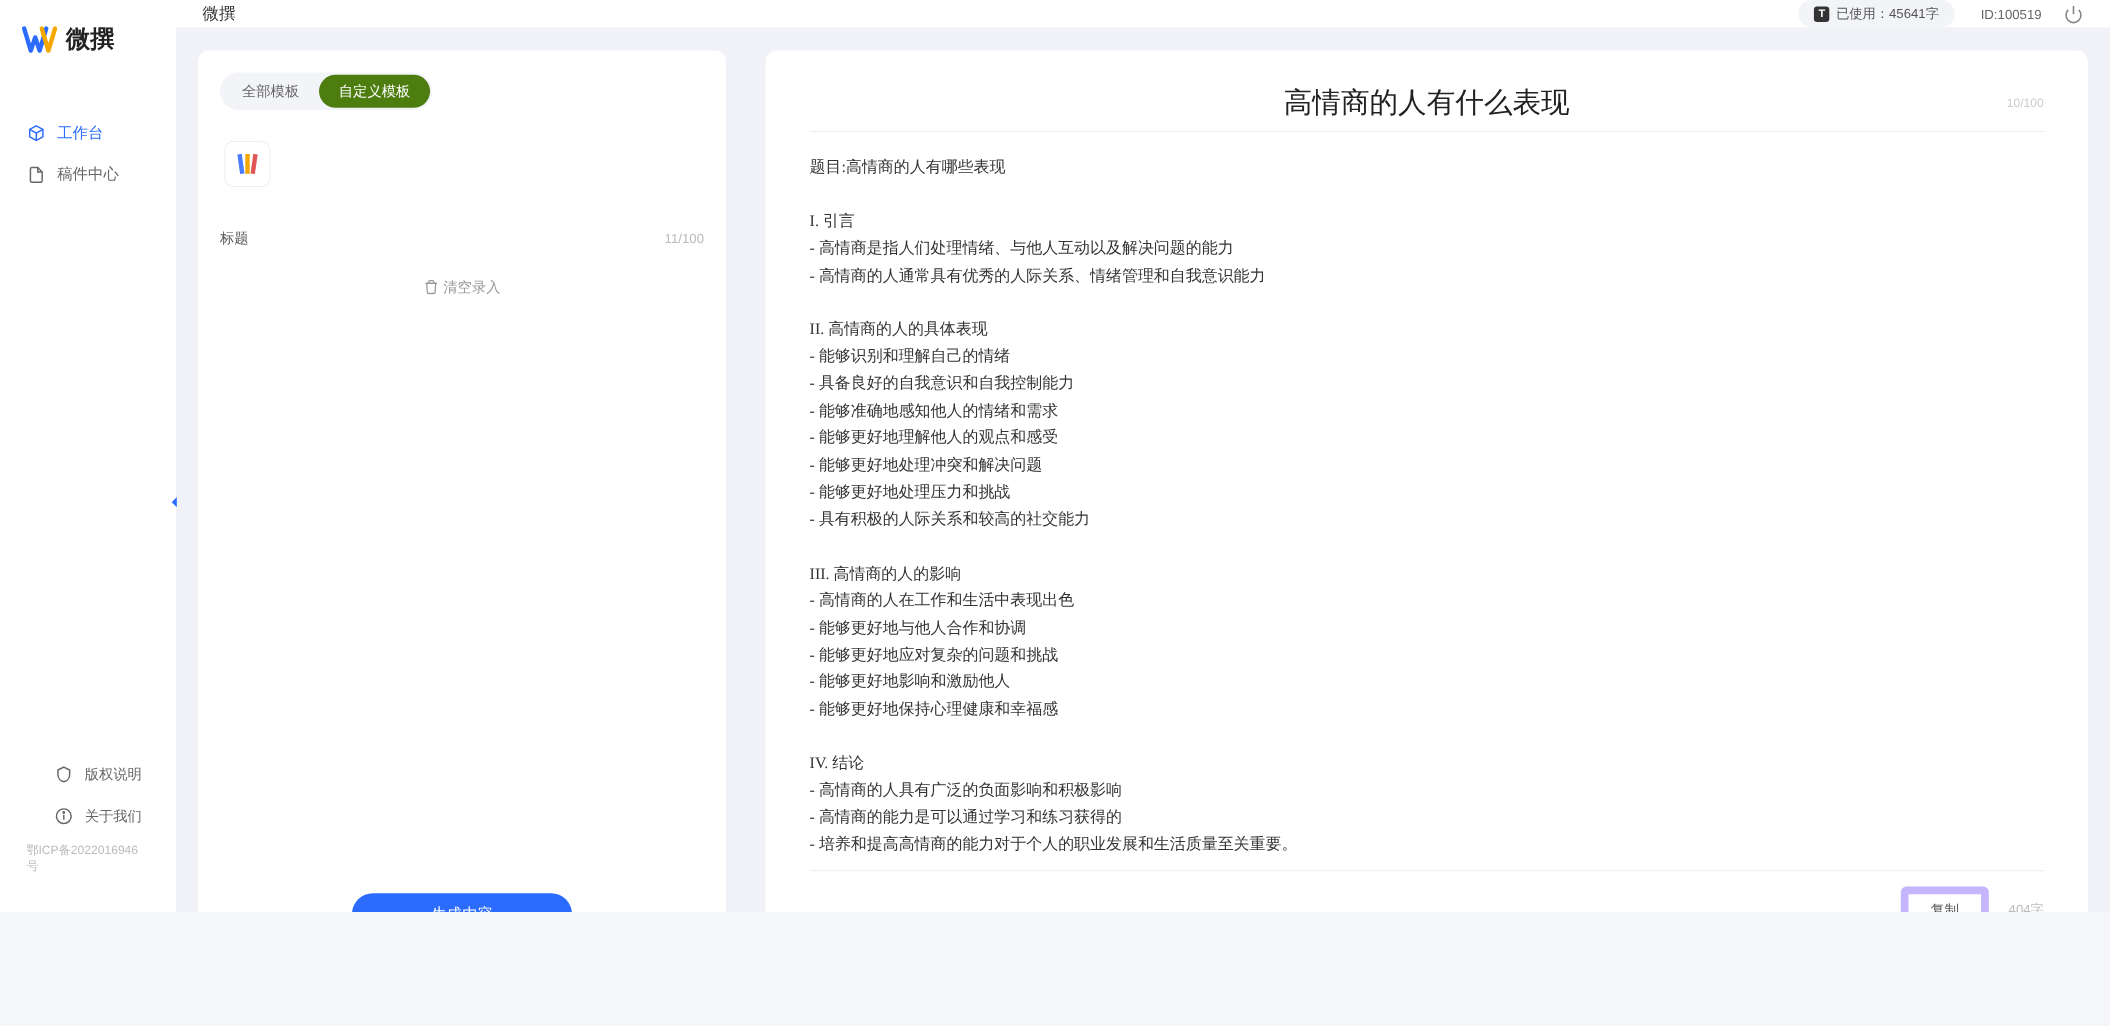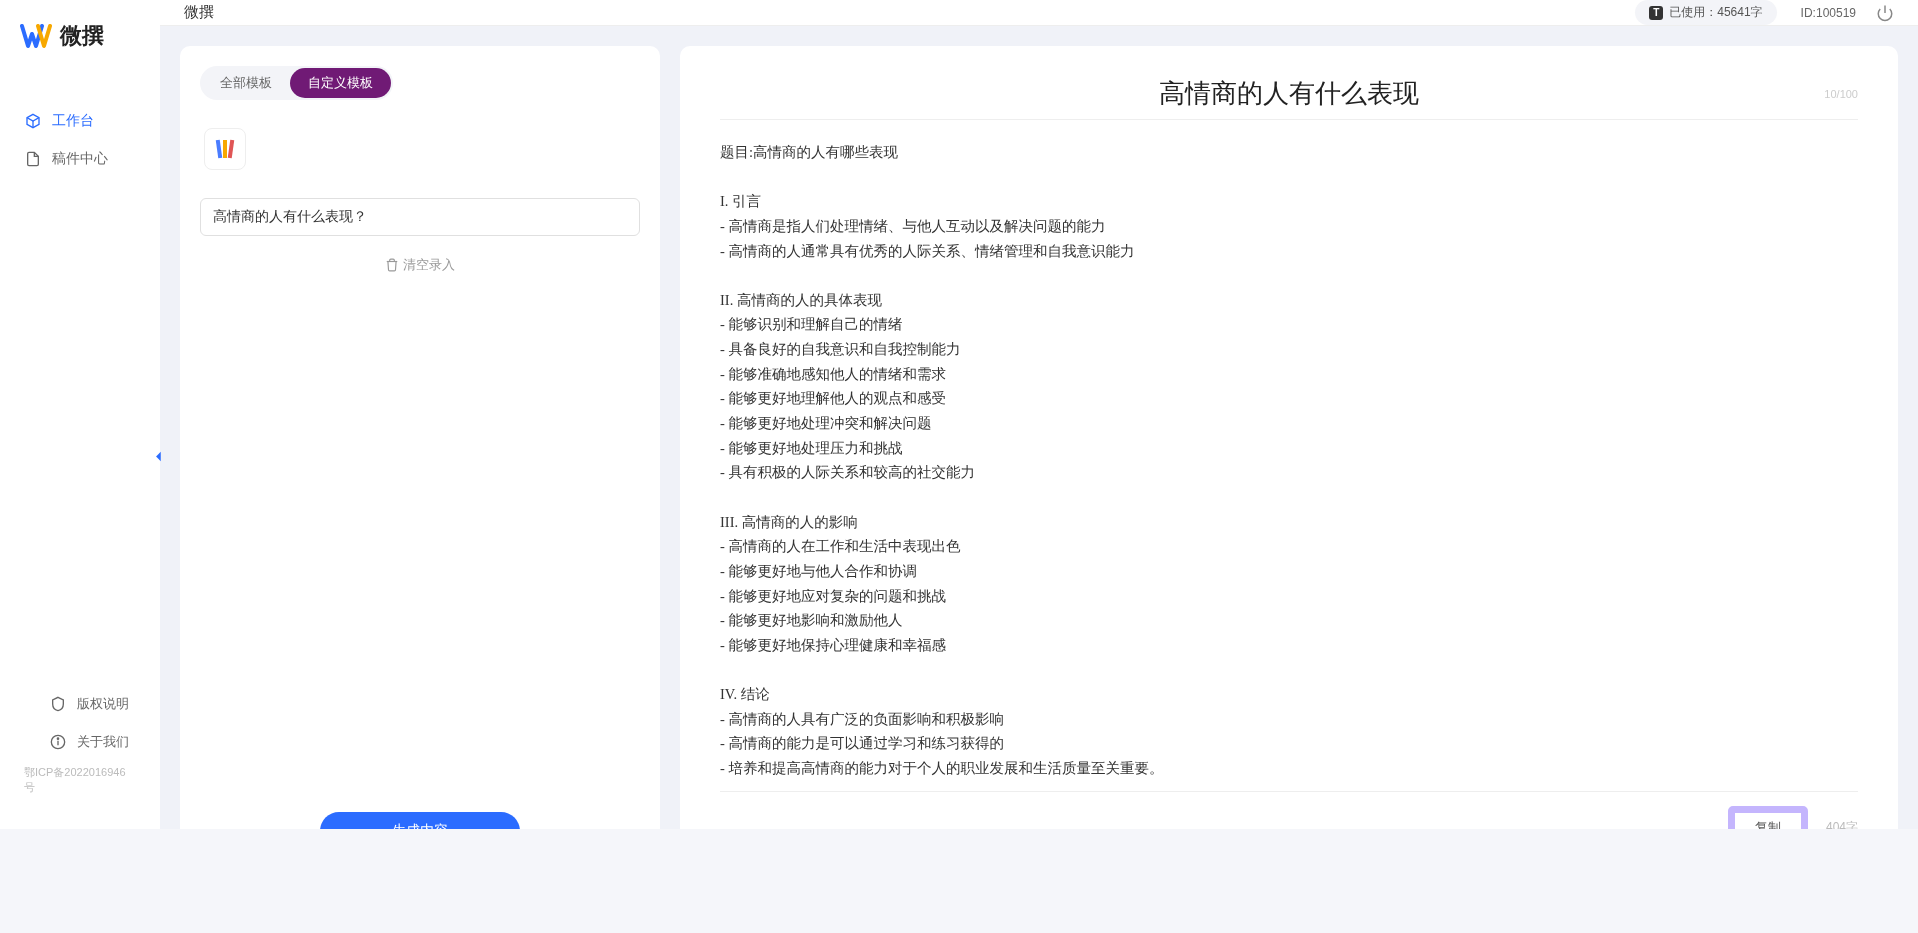--- a/index.html
+++ b/index.html
@@ -17,28 +17,28 @@
 .sidebar-bottom .nav-item { font-size: 13px; margin-left: 25px; }
 .icp { font-size: 11px; color: #bbb; padding: 4px 24px; }
 .main { flex: 1; display: flex; flex-direction: column; }
 .topbar { height: 48px; background: #fff; display: flex; align-items: center; padding: 0 24px; border-bottom: 1px solid #eee; }
 .topbar-title { font-size: 15px; color: #333; }
 .topbar-spacer { flex: 1; }
 .usage-badge { background: #f3f4f8; border-radius: 16px; padding: 4px 14px; display: flex; align-items: center; font-size: 12px; color: #555; margin-right: 24px; }
 .usage-badge .t-icon { width: 14px; height: 14px; background: #333; color: #fff; border-radius: 3px; display: inline-flex; align-items: center; justify-content: center; font-size: 10px; font-weight: bold; margin-right: 6px; }
 .user-id { font-size: 12px; color: #666; margin-right: 20px; text-align: center; }
 .power-icon { width: 18px; height: 18px; color: #888; cursor: pointer; }
-.content { flex: 1; display: flex; gap: 20px; padding: 20px; background: #f0f2f8; position: relative; }
+.content { flex: 1; display: flex; gap: 36px; padding: 20px; background: #f0f2f8; position: relative; }
 .collapse-handle { position: absolute; left: -8px; top: 50%; transform: translateY(-50%); cursor: pointer; color: #2b6cff; z-index: 10; }
 .panel { background: #fff; border-radius: 10px; display: flex; flex-direction: column; }
 .panel-left { width: 480px; padding: 20px; }
 .panel-right { flex: 1; padding: 30px 40px 20px; }
 .tabs { display: flex; background: #f3f4f8; border-radius: 18px; width: fit-content; padding: 2px; margin-bottom: 20px; }
 .tab { padding: 6px 18px; border-radius: 16px; font-size: 13px; color: #666; cursor: pointer; }
-.tab.active { background: #701a75; color: #fff; }
+.tab.active { background: #4d7c0f; color: #fff; }
 .template-card { display: flex; align-items: flex-start; padding: 8px 4px; margin-bottom: 20px; }
 .template-icon { width: 42px; height: 42px; background: #fff; border-radius: 8px; display: flex; align-items: center; justify-content: center; margin-right: 12px; border: 1px solid #eee; }
 .template-info { flex: 1; }
 .template-name { font-weight: 600; font-size: 14px; color: #222; margin-bottom: 4px; }
 .template-desc { font-size: 12px; color: #999; }
 .form-label-row { display: flex; justify-content: space-between; align-items: center; margin-bottom: 6px; margin-top: 10px; }
 .form-label { font-size: 13px; color: #555; }
 .char-count { font-size: 12px; color: #bbb; }
 .form-input { width: 100%; border: 1px solid #e0e0e0; border-radius: 6px; padding: 10px 12px; font-size: 14px; outline: none; color: #333; }
 .clear-row { display: flex; align-items: center; justify-content: center; margin-top: 20px; color: #999; font-size: 13px; cursor: pointer; }
@@ -151,21 +151,24 @@
         <div class="template-card">
           <div class="template-icon">
             <svg width="24" height="24" viewBox="0 0 24 24">
                 <rect x="4" y="3" width="4" height="18" fill="#4a7cff" transform="rotate(-8 6 12)"></rect>
                 <rect x="10" y="3" width="4" height="18" fill="#f7a800"></rect>
                 <rect x="16" y="3" width="4" height="18" fill="#e05555" transform="rotate(8 18 12)"></rect>
               </svg>
           </div>
         </div>
 
-        <input class="form-input" type="text" value="高情商的人有什么表现？" style="">
+        <div class="form-label-row">
+          <span class="form-label">标题</span>
+          <span class="char-count">11/100</span>
+        </div>
 
         <div class="clear-row">
           <span class="icon">
             <svg width="14" height="14" viewBox="0 0 24 24" fill="none" stroke="currentColor" stroke-width="2">
                 <path d="M3 6 h18"></path>
                 <path d="M8 6 V4 a2 2 0 0 1 2 -2 h4 a2 2 0 0 1 2 2 v2"></path>
                 <path d="M19 6 l-1 14 a2 2 0 0 1 -2 2 H8 a2 2 0 0 1 -2 -2 L5 6"></path>
               </svg>
           </span>
           <span>清空录入</span>

